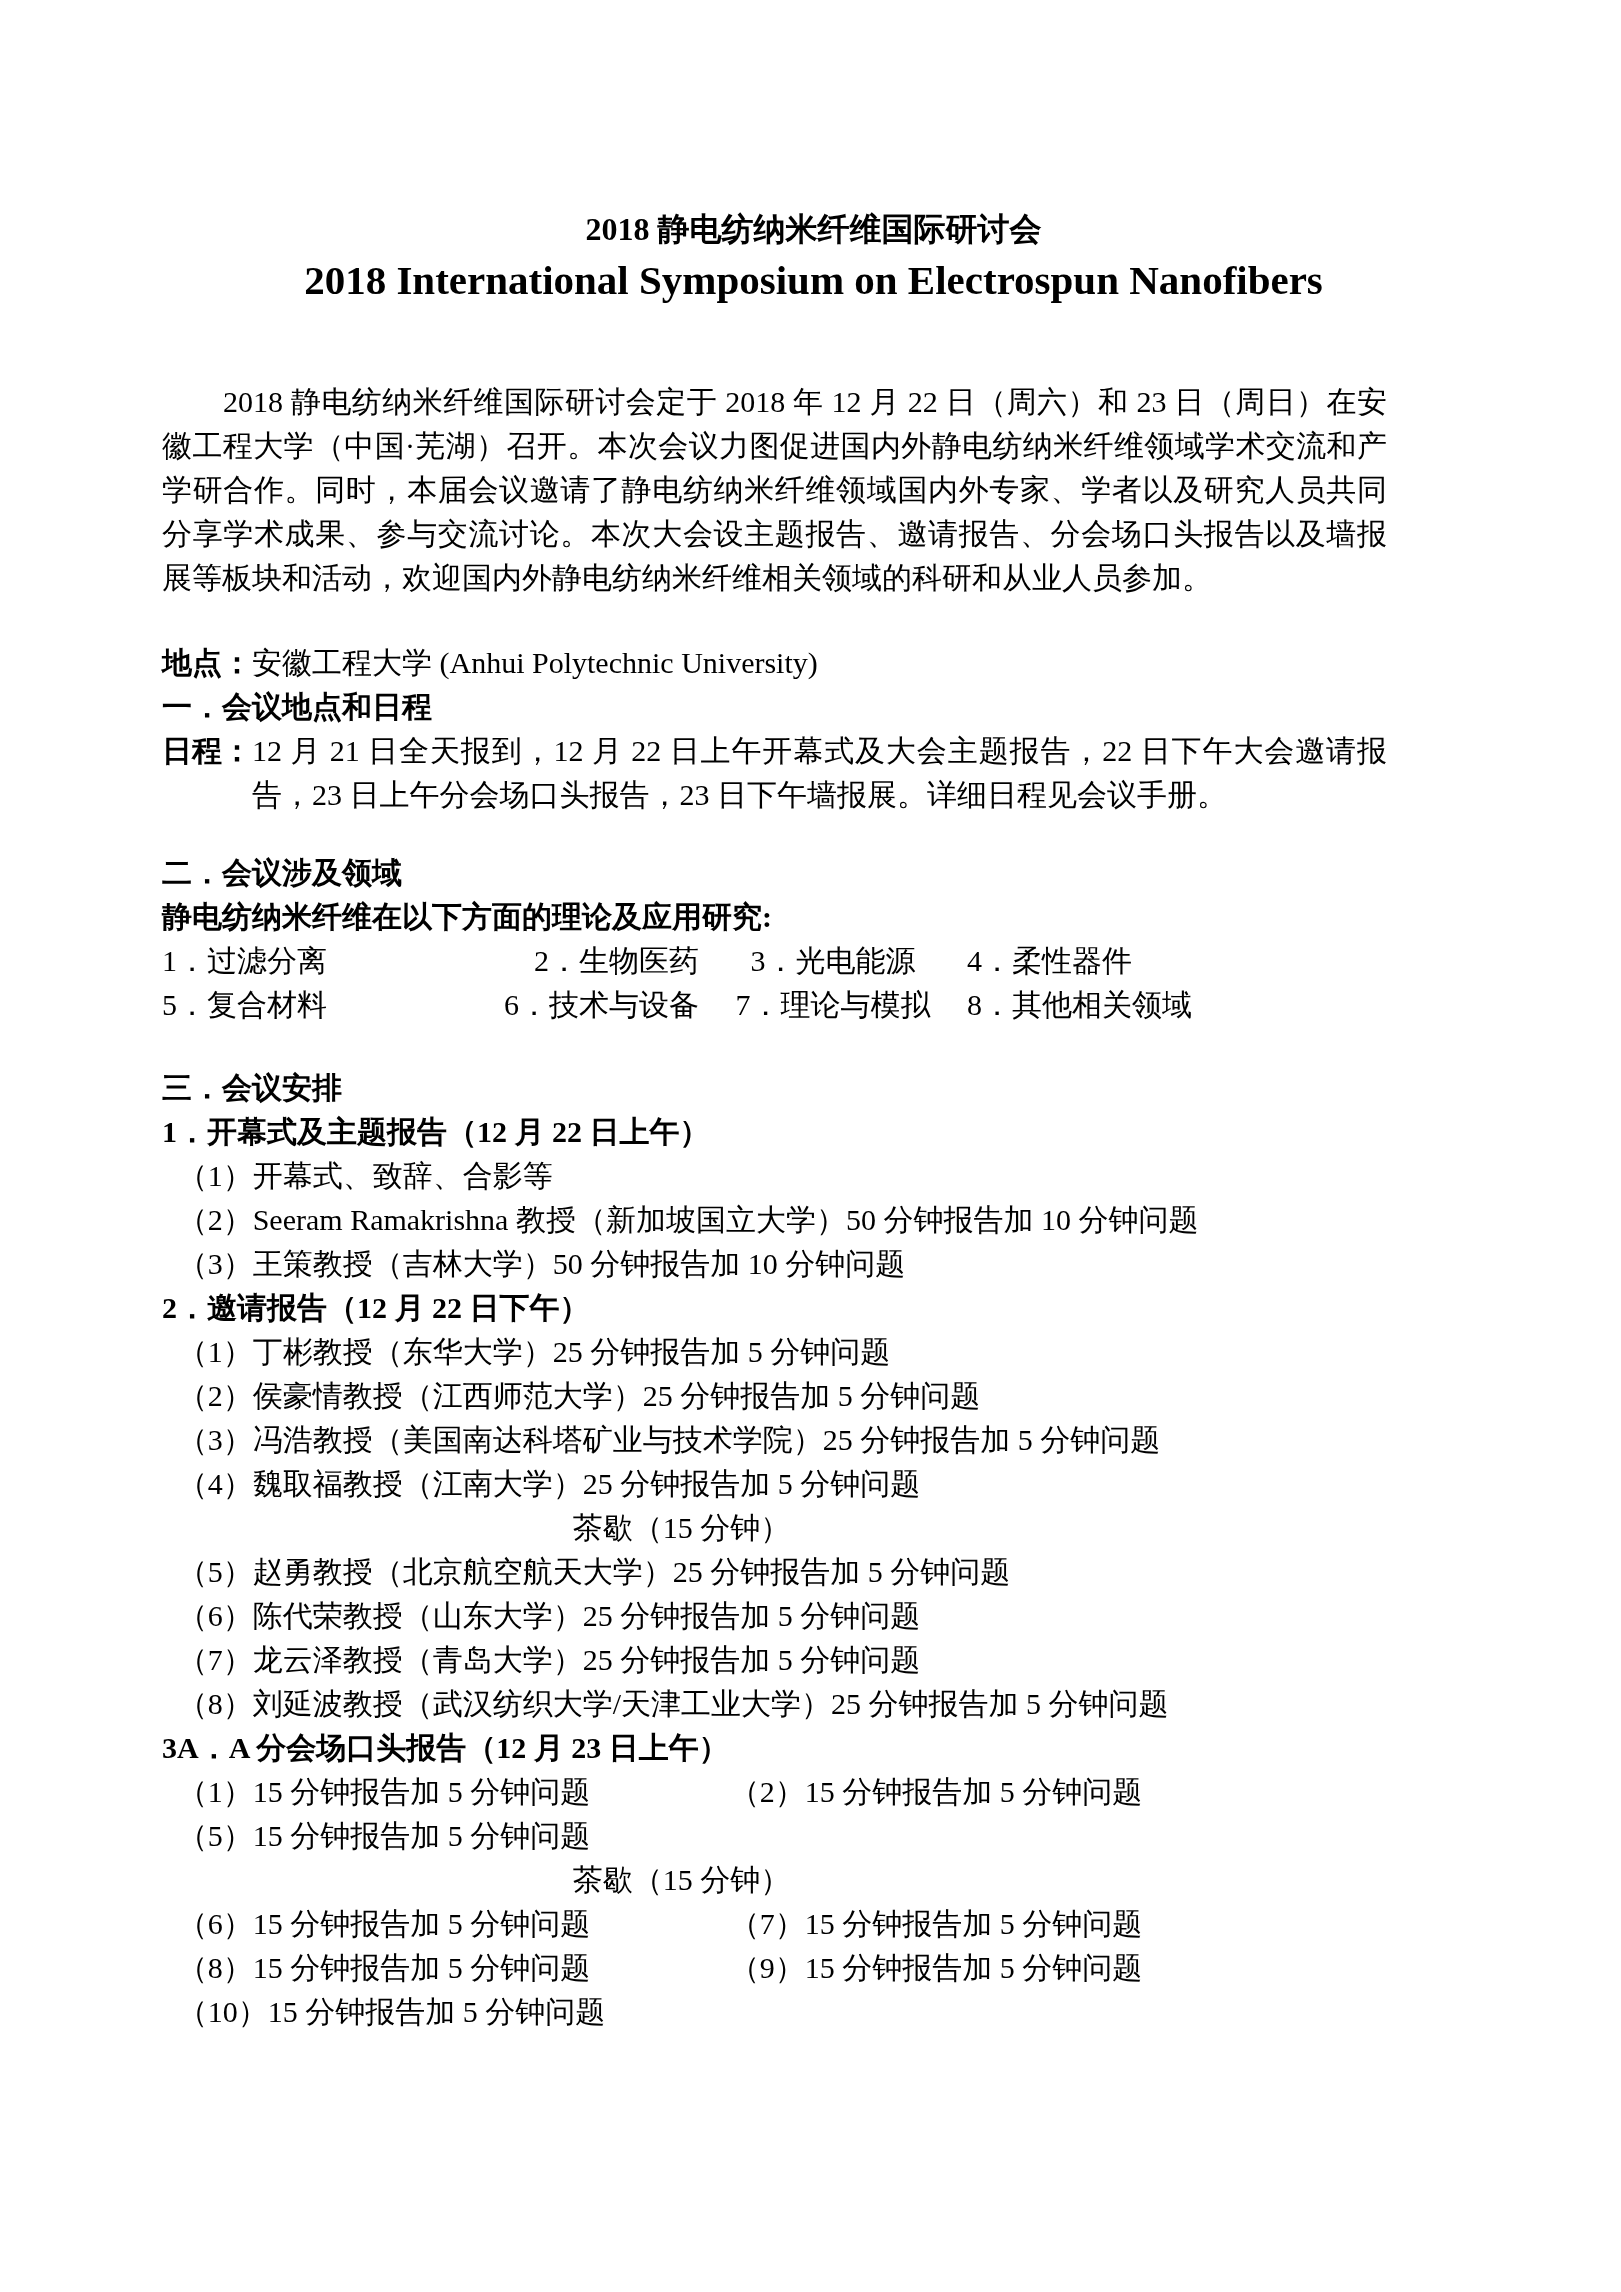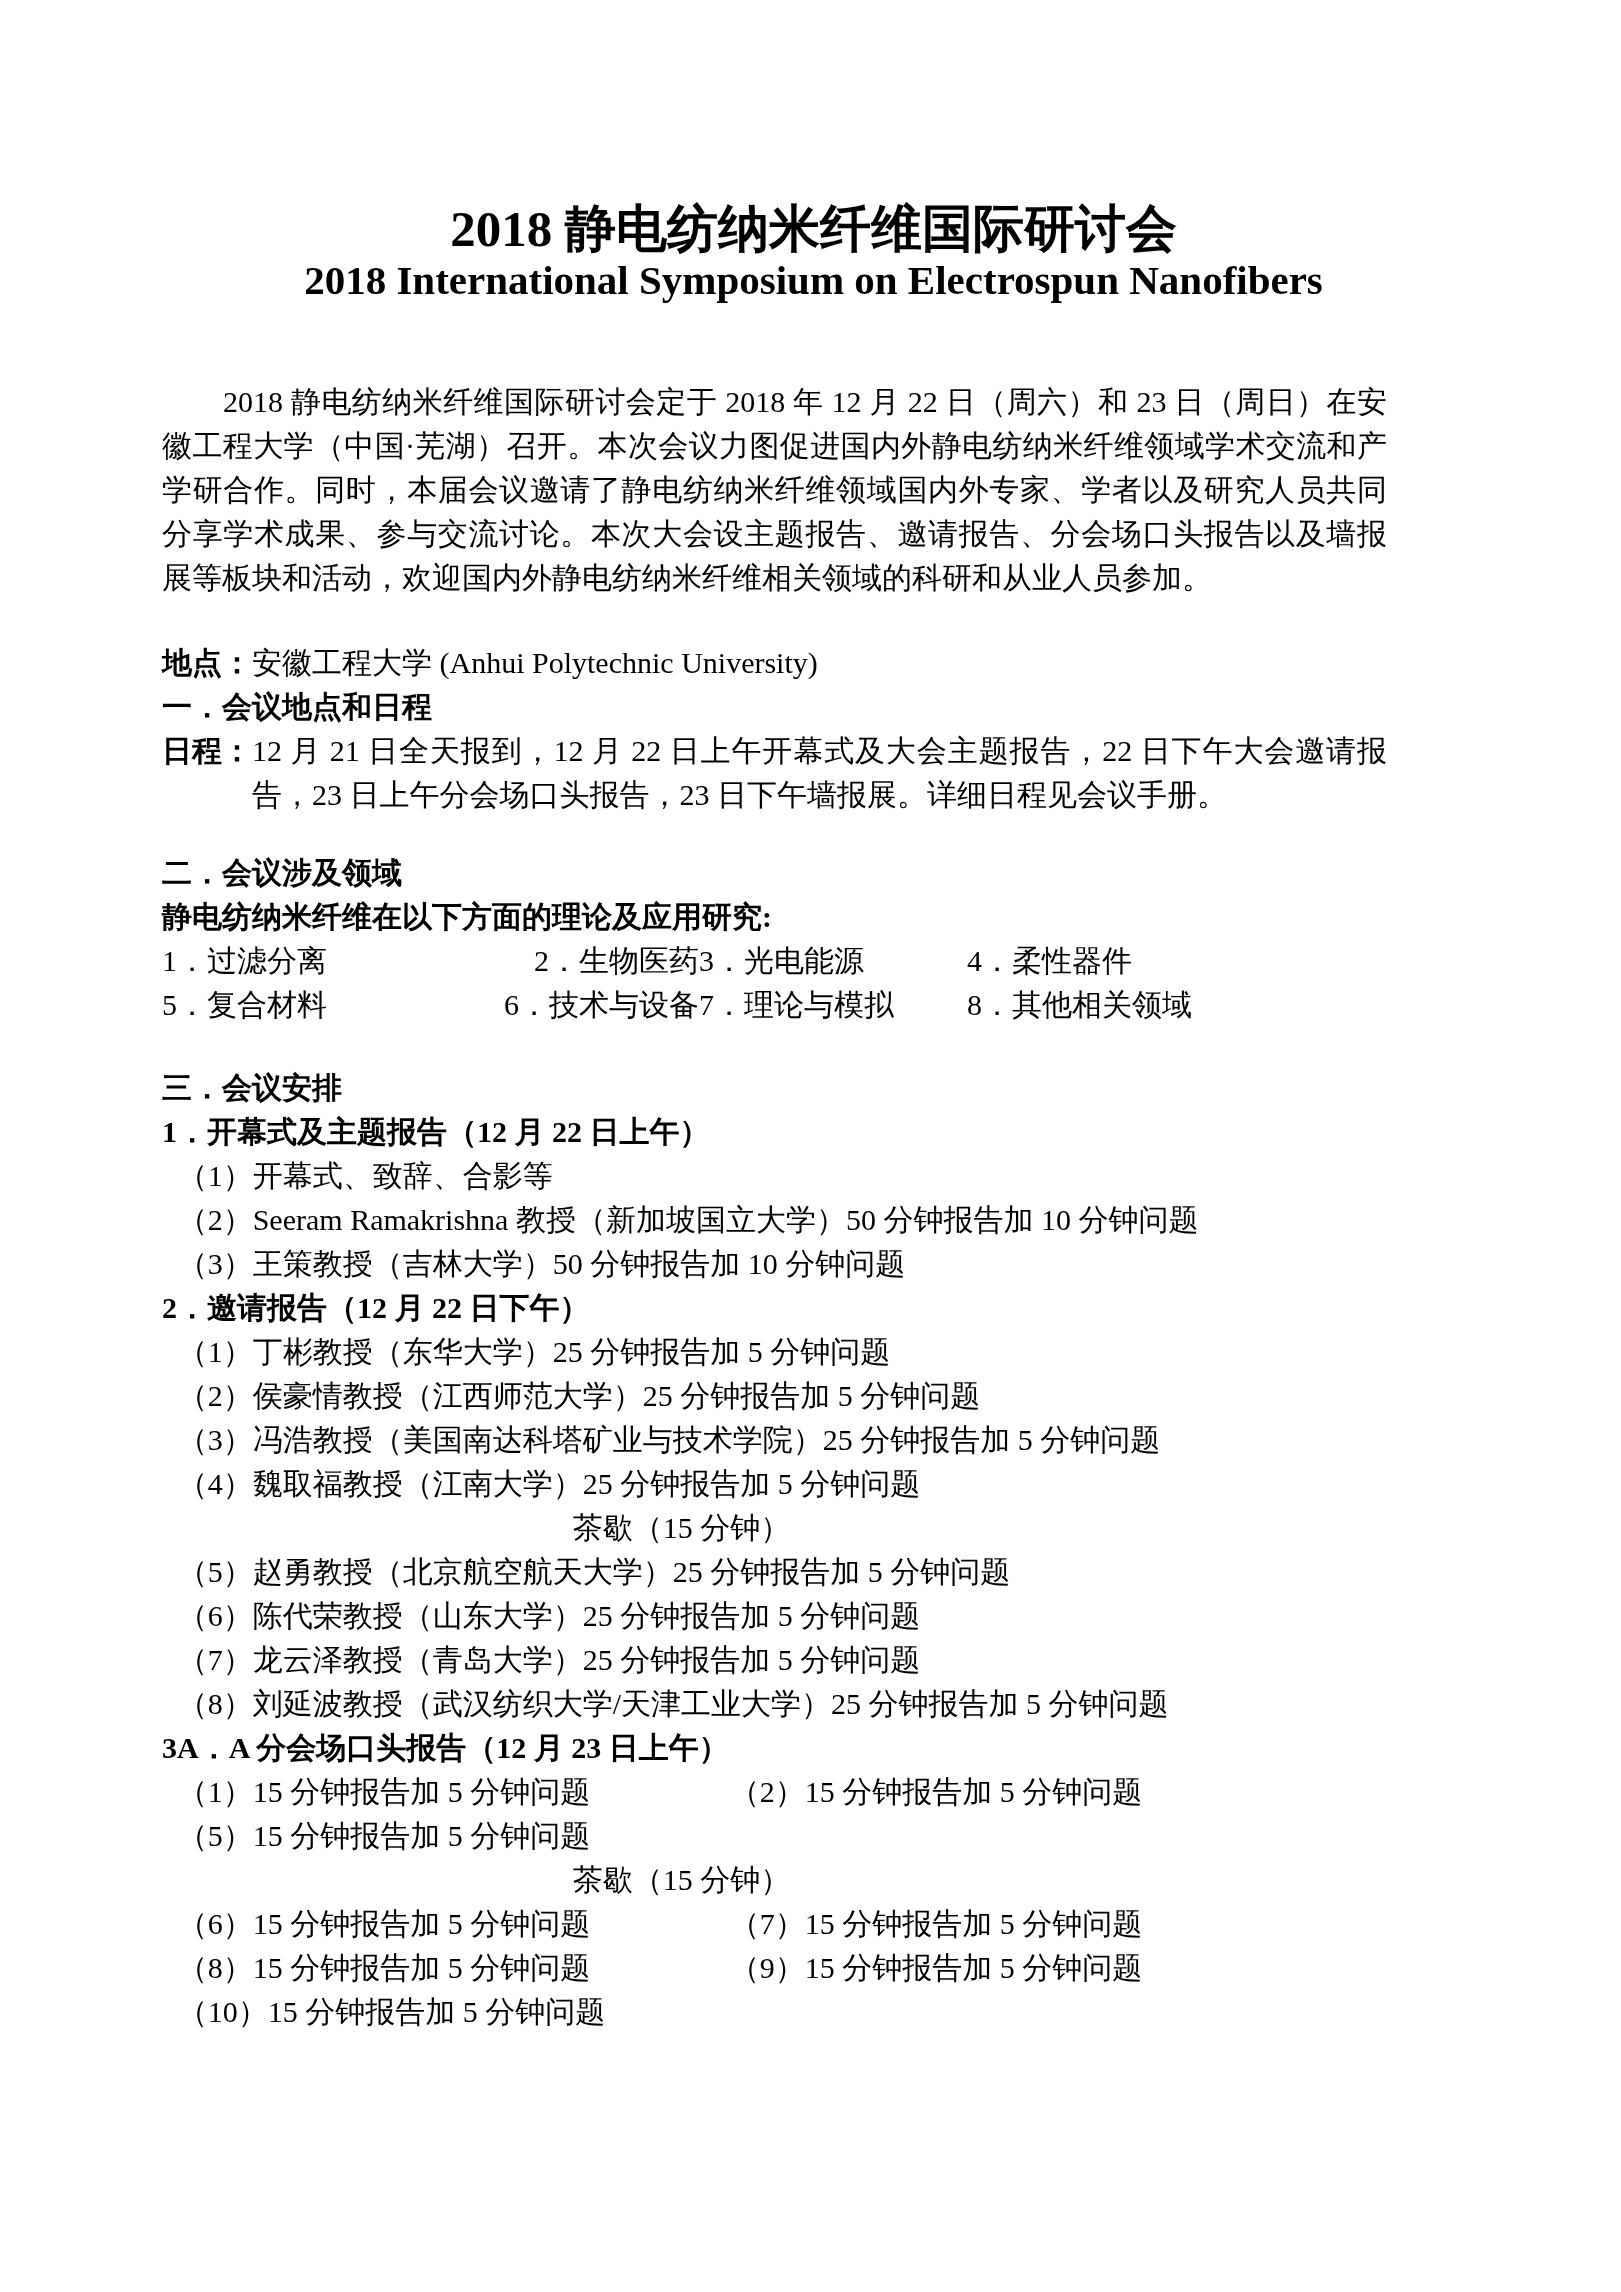--- a/index.html
+++ b/index.html
@@ -14,21 +14,21 @@
     background: #ffffff;
     color: #000000;
     font-family: "Liberation Serif", "DejaVu Serif", serif;
     font-size: 30px;
     line-height: 44px;
     box-sizing: border-box;
     padding: 204px 234px 0 162px; 
     overflow: hidden;
   }
   .title-zh {
-    font-size: 51px;
+    font-size: 32px;
     line-height: 51px;
     font-weight: bold;
     text-align: center;
     padding-left: 78px; 
     white-space: nowrap;
   }
   .title-en {
     font-size: 41px;
     line-height: 51px;
     font-weight: bold;
@@ -48,21 +48,21 @@
   .h { font-weight: bold; }
   .b { font-weight: bold; }
   .line { }
   .hang { display: flex; align-items: flex-start; }
   .hang .lbl { flex: 0 0 auto; }
   .hang .hang-text { flex: 1 1 auto; text-align: justify; }
   .topics-row { display: flex; }
   .topics-row .cell { flex: 0 0 auto; }
   .topics-row .c1 { width: 270px; }
   .topics-row .c2 { width: 267px; text-align: right; }
-  .topics-row .c3 { width: 268px; }
+  .topics-row .c3 { width: 268px; text-align: center; }
   .topics-row .c4 { flex: 1 1 auto; }
   .item { padding-left: 15.7px; }
   .cols { display: flex; padding-left: 15.7px; }
   .cols .col1 { flex: 0 0 552px; }
   .cols .col2 { flex: 1 1 auto; }
   .tea {
     text-align: center;
     padding-right: 186px; 
   }
 </style>

